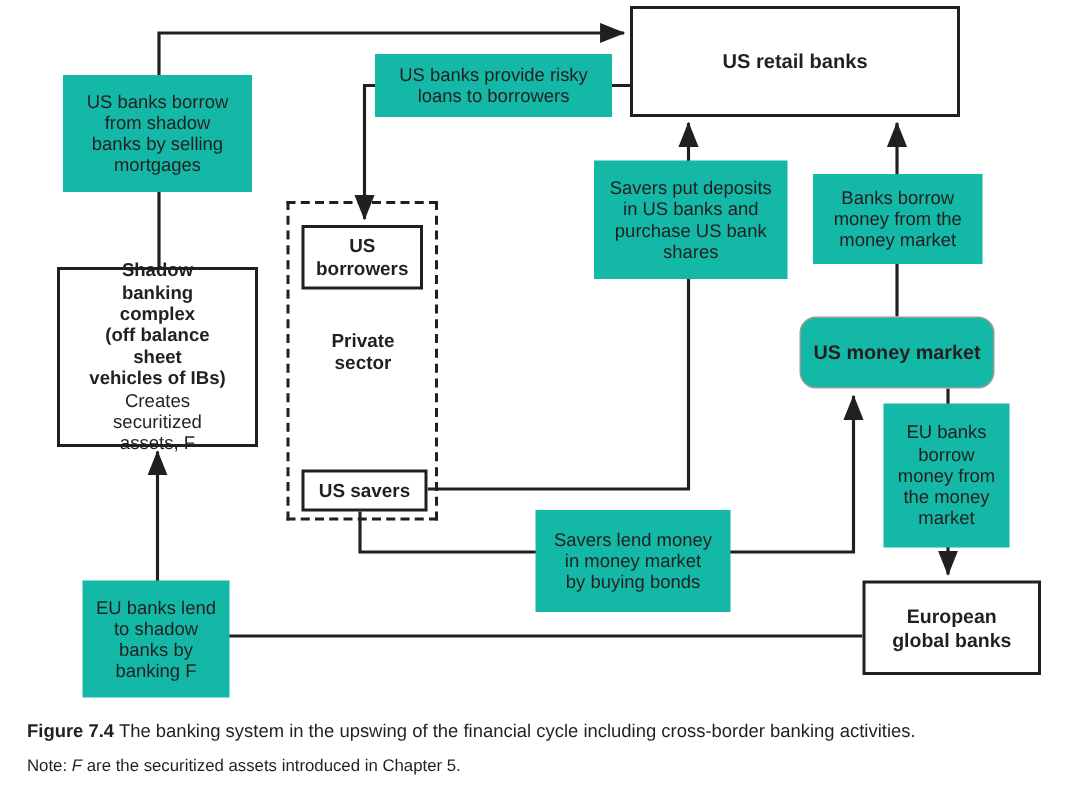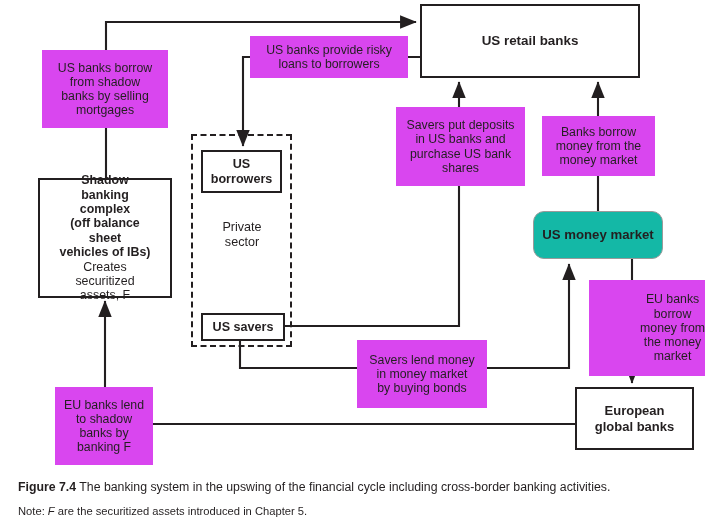--- a/index.html
+++ b/index.html
@@ -43,26 +43,26 @@
     border: 2px dashed #231f20;
     background: transparent;
   }
   .rounded-box {
     border: 1.5px solid #9a9a9a;
     border-radius: 11px;
     background: #14b8a6;
     font-weight: bold;
   }
   .label-box {
-    background: #d946ef;
+    background: #14b8a6;
     font-weight: normal;
   }
   .plain-text {
     background: transparent;
-    font-weight: normal;
+    font-weight: bold;
   }
   .nowrap-lines {
     white-space: pre-line;
   }
   .sb-bold {
     font-weight: bold;
   }
   .sb-reg {
     font-weight: normal;
   }
@@ -178,21 +178,21 @@
 purchase US bank
 shares</span>
   </div>
 
   <div class="node label-box" style="left:542px; top:116px; width:113px; height:60px; font-size:12.3px;">
     <span class="nowrap-lines">Banks borrow
 money from the
 money market</span>
   </div>
 
-  <div class="node label-box" style="left:589px; top:280px; width:116px; height:96px; font-size:12.3px;justify-content:flex-end;">
+  <div class="node label-box" style="left:589px; top:269px; width:84px; height:96px; font-size:12.3px;">
     <span class="nowrap-lines">EU banks
 borrow
 money from
 the money
 market</span>
   </div>
 
   <div class="node label-box" style="left:357px; top:340px; width:130px; height:68px; font-size:12.3px;">
     <span class="nowrap-lines">Savers lend money
 in money market

